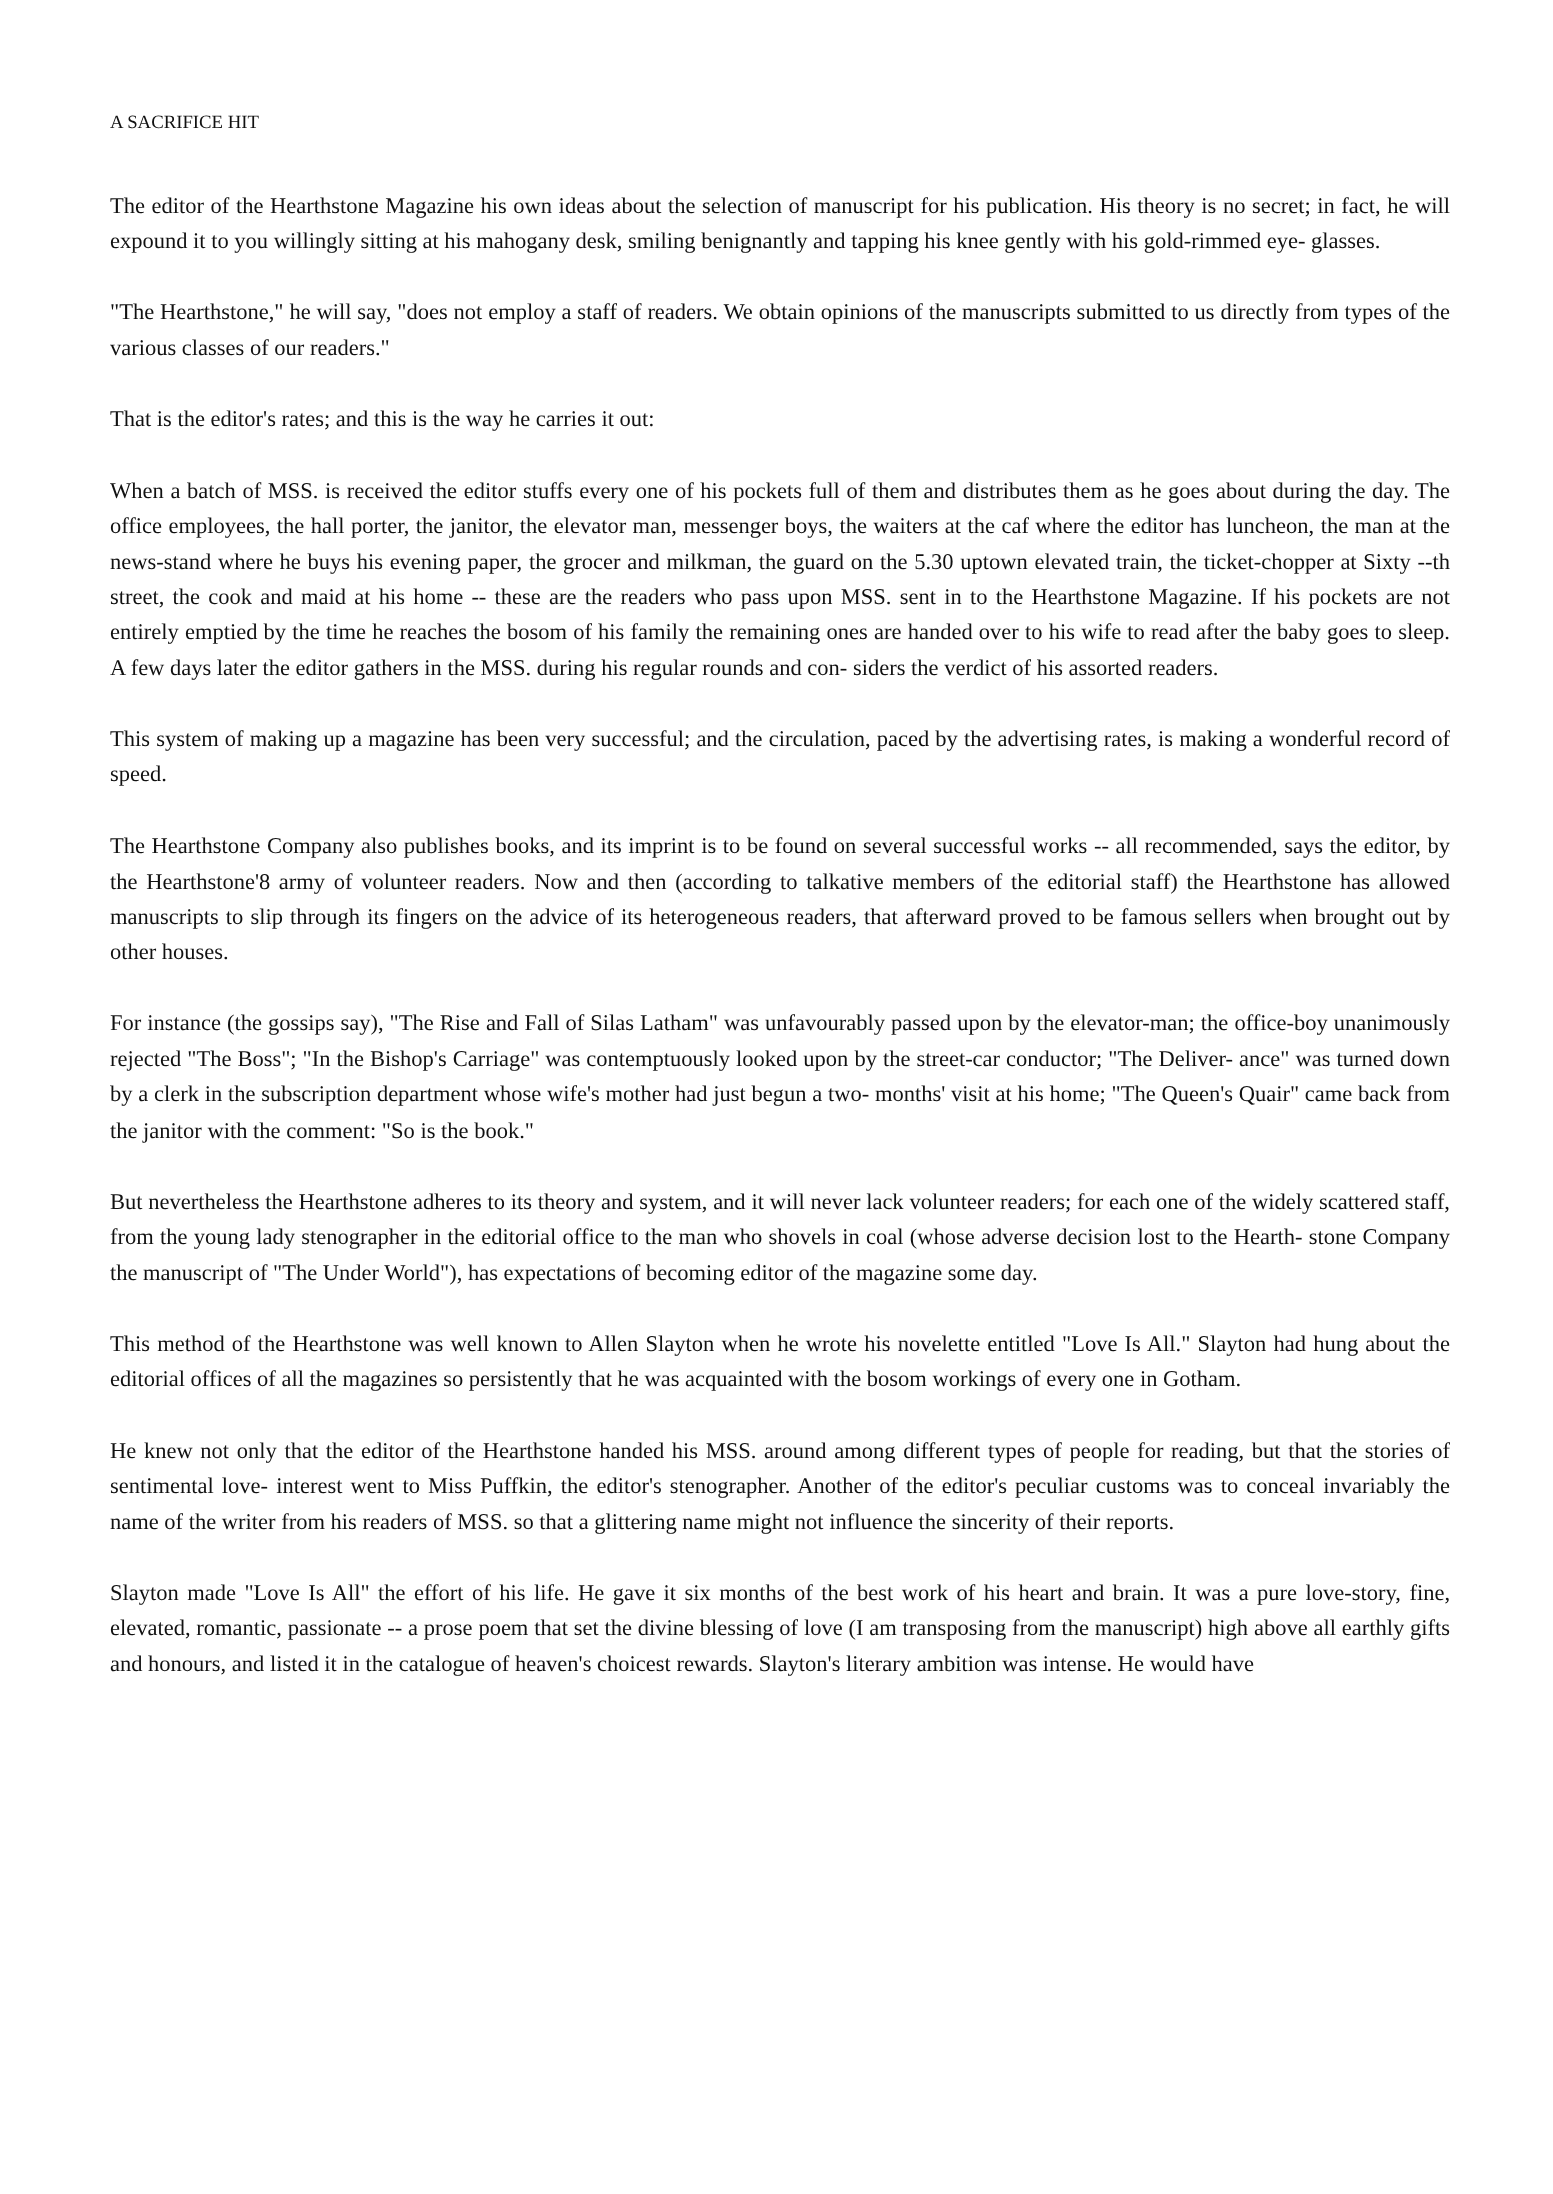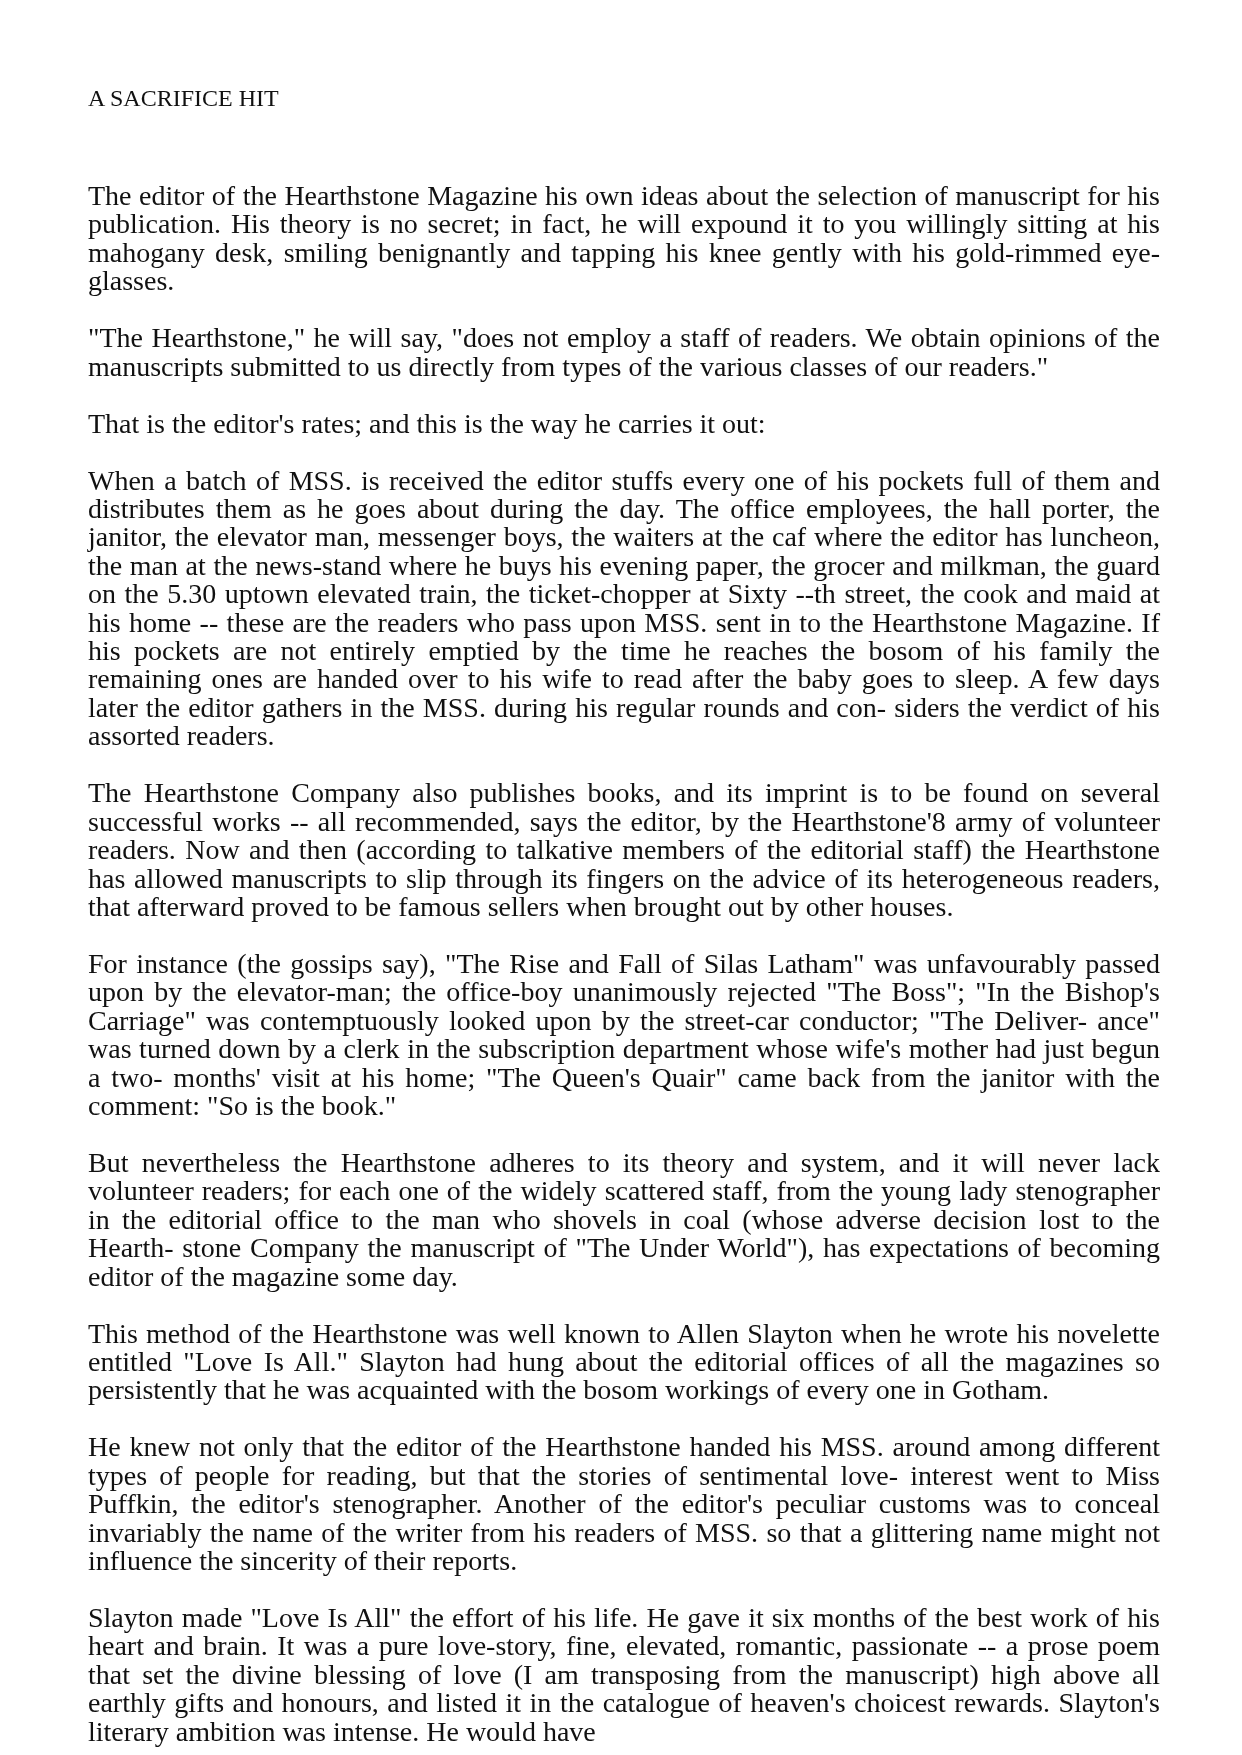--- a/index.html
+++ b/index.html
@@ -15,40 +15,41 @@
       font-family: "Liberation Serif", "DejaVu Serif", serif;
       color: #111111;
     }
     .page {
       position: absolute;
       left: 88px;
       top: 84px;
       width: 1072px;
     }
     .title {
-      font-size: 24px;
+      font-size: 15px;
       line-height: 28px;
-      margin: 0 0 70px 0;
+      margin: 0 0 38px 0;
       font-weight: normal;
     }
     .para {
-      font-size: 28px;
+      font-size: 18px;
       line-height: 28.4px;
       text-align: justify;
       margin: 0 0 28.6px 0;
     }
   </style>
 </head>
 <body>
 
 <div class="page">
   <h1 class="title">A SACRIFICE HIT</h1>
   <p class="para">The editor of the Hearthstone Magazine his own ideas about the selection of manuscript for his publication. His theory is no secret; in fact, he will expound it to you willingly sitting at his mahogany desk, smiling benignantly and tapping his knee gently with his gold-rimmed eye- glasses.</p>
   <p class="para">"The Hearthstone," he will say, "does not employ a staff of readers. We obtain opinions of the manuscripts submitted to us directly from types of the various classes of our readers."</p>
   <p class="para">That is the editor's rates; and this is the way he carries it out:</p>
   <p class="para">When a batch of MSS. is received the editor stuffs every one of his pockets full of them and distributes them as he goes about during the day. The office employees, the hall porter, the janitor, the elevator man, messenger boys, the waiters at the caf where the editor has luncheon, the man at the news-stand where he buys his evening paper, the grocer and milkman, the guard on the 5.30 uptown elevated train, the ticket-chopper at Sixty --th street, the cook and maid at his home -- these are the readers who pass upon MSS. sent in to the Hearthstone Magazine. If his pockets are not entirely emptied by the time he reaches the bosom of his family the remaining ones are handed over to his wife to read after the baby goes to sleep. A few days later the editor gathers in the MSS. during his regular rounds and con- siders the verdict of his assorted readers.</p>
+  <p class="para">This system of making up a magazine has been very successful; and the circulation, paced by the advertising rates, is making a wonderful record of speed.</p>
   <p class="para">The Hearthstone Company also publishes books, and its imprint is to be found on several successful works -- all recommended, says the editor, by the Hearthstone'8 army of volunteer readers. Now and then (according to talkative members of the editorial staff) the Hearthstone has allowed manuscripts to slip through its fingers on the advice of its heterogeneous readers, that afterward proved to be famous sellers when brought out by other houses.</p>
   <p class="para">For instance (the gossips say), "The Rise and Fall of Silas Latham" was unfavourably passed upon by the elevator-man; the office-boy unanimously rejected "The Boss"; "In the Bishop's Carriage" was contemptuously looked upon by the street-car conductor; "The Deliver- ance" was turned down by a clerk in the subscription department whose wife's mother had just begun a two- months' visit at his home; "The Queen's Quair" came back from the janitor with the comment: "So is the book."</p>
   <p class="para">But nevertheless the Hearthstone adheres to its theory and system, and it will never lack volunteer readers; for each one of the widely scattered staff, from the young lady stenographer in the editorial office to the man who shovels in coal (whose adverse decision lost to the Hearth- stone Company the manuscript of "The Under World"), has expectations of becoming editor of the magazine some day.</p>
   <p class="para">This method of the Hearthstone was well known to Allen Slayton when he wrote his novelette entitled "Love Is All." Slayton had hung about the editorial offices of all the magazines so persistently that he was acquainted with the bosom workings of every one in Gotham.</p>
   <p class="para">He knew not only that the editor of the Hearthstone handed his MSS. around among different types of people for reading, but that the stories of sentimental love- interest went to Miss Puffkin, the editor's stenographer. Another of the editor's peculiar customs was to conceal invariably the name of the writer from his readers of MSS. so that a glittering name might not influence the sincerity of their reports.</p>
   <p class="para">Slayton made "Love Is All" the effort of his life. He gave it six months of the best work of his heart and brain. It was a pure love-story, fine, elevated, romantic, passionate -- a prose poem that set the divine blessing of love (I am transposing from the manuscript) high above all earthly gifts and honours, and listed it in the catalogue of heaven's choicest rewards. Slayton's literary ambition was intense. He would have</p>
 </div>
 
 </body></html>

